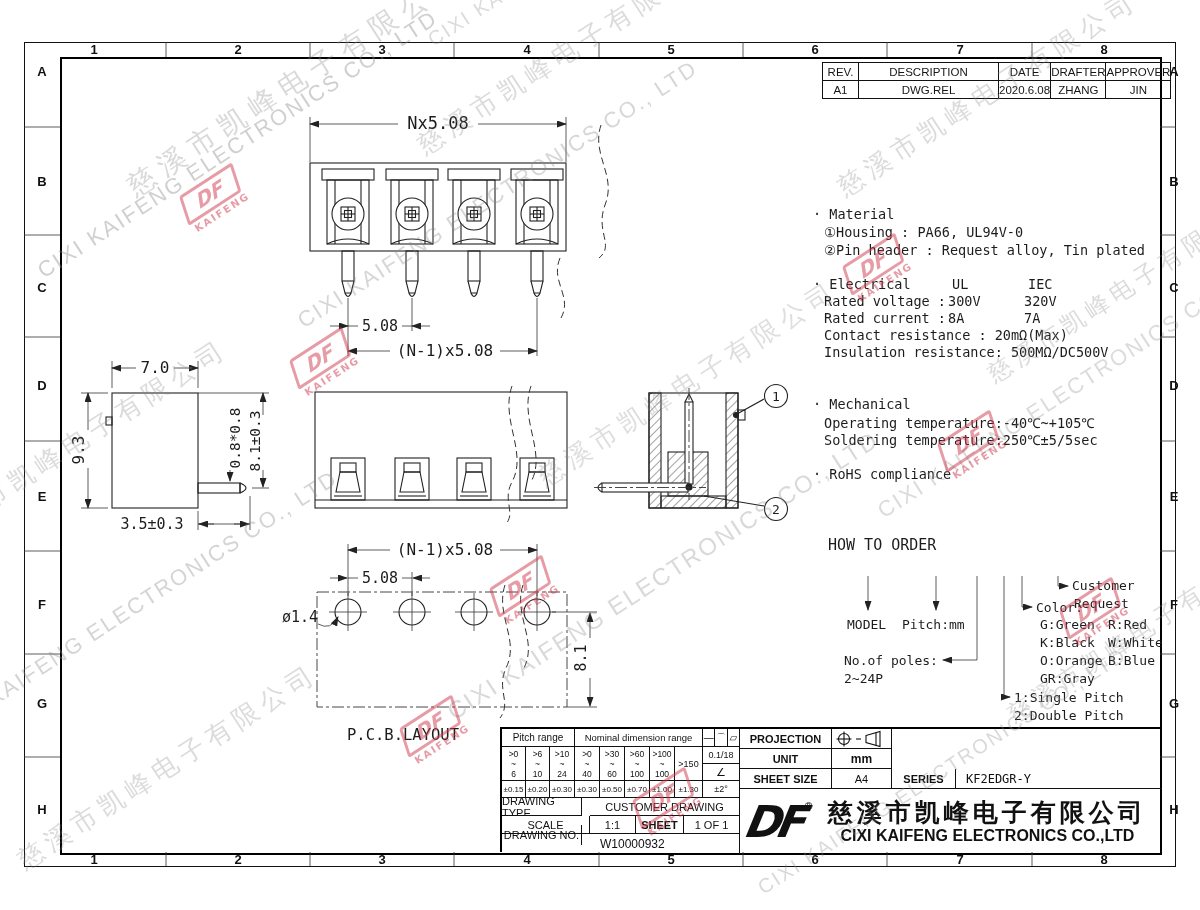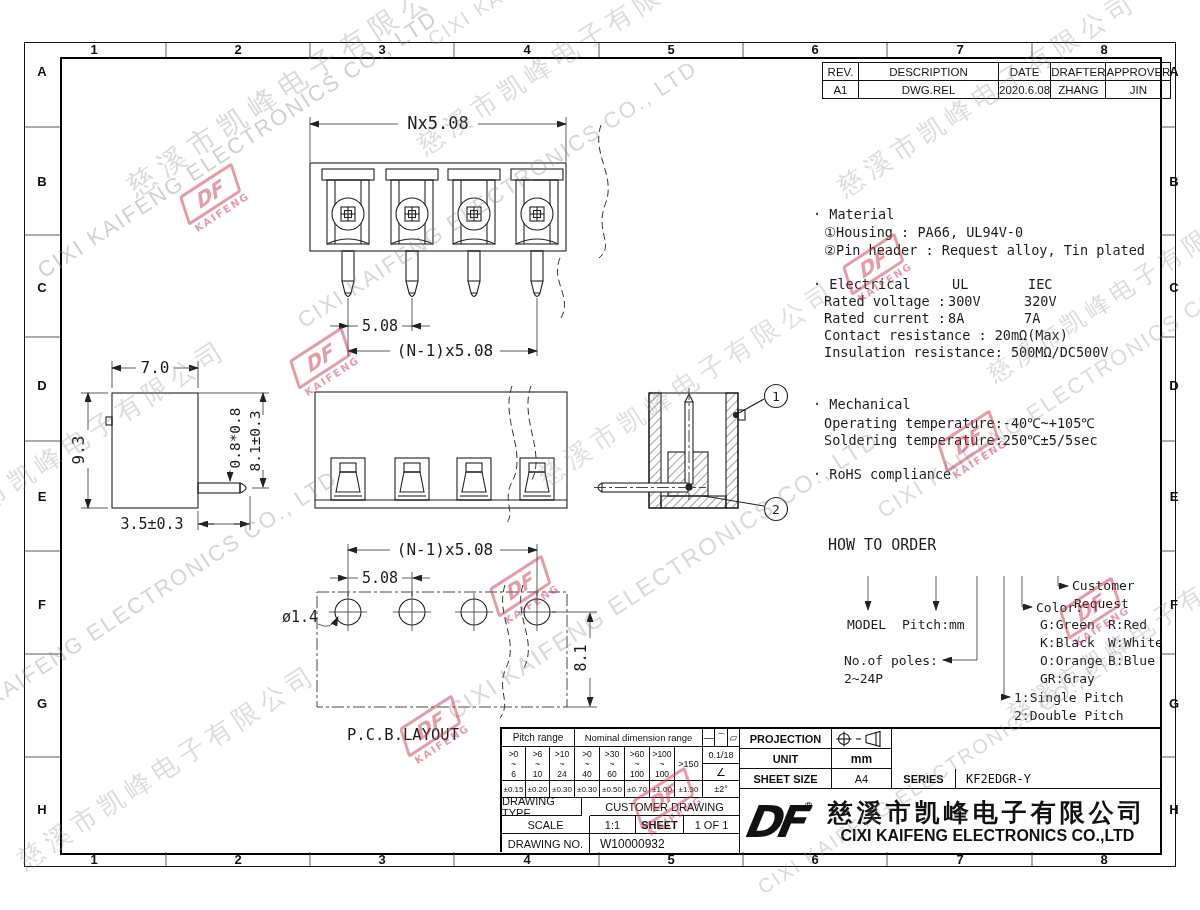--- a/index.html
+++ b/index.html
@@ -496,21 +496,21 @@
     <div class="cell br bb" style="left:148px;top:52px;width:25px;height:17px;font-size:8px">±1.00</div>
     <div class="cell br bb" style="left:173px;top:52px;width:28px;height:17px;font-size:8px">±1.30</div>
     <div class="cell br bb" style="left:201px;top:52px;width:37px;height:17px;font-size:9px">±2°</div>
 
     <div class="cell br bb" style="left:0;top:69px;width:80px;height:18px;font-size:11px">DRAWING TYPE</div>
     <div class="cell br bb" style="left:88px;top:69px;width:150px;height:18px;font-size:11px">CUSTOMER DRAWING</div>
     <div class="cell br bb" style="left:0;top:87px;width:88px;height:18px;font-size:11px">SCALE</div>
     <div class="cell br bb" style="left:88px;top:87px;width:46px;height:18px;font-size:11px">1:1</div>
     <div class="cell br bb" style="left:134px;top:87px;width:48px;height:18px;font-size:11px;font-weight:bold">SHEET</div>
     <div class="cell br bb" style="left:182px;top:87px;width:56px;height:18px;font-size:11px">1 OF 1</div>
-    <div class="cell br" style="left:0;top:105px;width:88px;height:20px;font-size:11px">DRAWING NO.</div>
+    <div class="cell br" style="left:0;top:96px;width:80px;height:20px;font-size:11px">DRAWING NO.</div>
     <div class="cell br" style="left:88px;top:105px;width:150px;height:20px;font-size:12px;justify-content:flex-start;padding-left:10px">W10000932</div>
 
     <div class="cell br bb" style="left:238px;top:0;width:92px;height:20px;font-size:11px;font-weight:bold">PROJECTION</div>
     <div class="cell br bb" style="left:330px;top:0;width:60px;height:20px">
       <svg width="54" height="18" viewBox="0 0 54 18">
         <g stroke="#111" stroke-width="1.1" fill="none">
           <circle cx="9" cy="9" r="5.5"></circle>
             <line x1="1.5" y1="9" x2="16.5" y2="9"></line>
             <line x1="9" y1="1.5" x2="9" y2="16.5"></line>
           <line x1="21" y1="9" x2="26" y2="9"></line>

